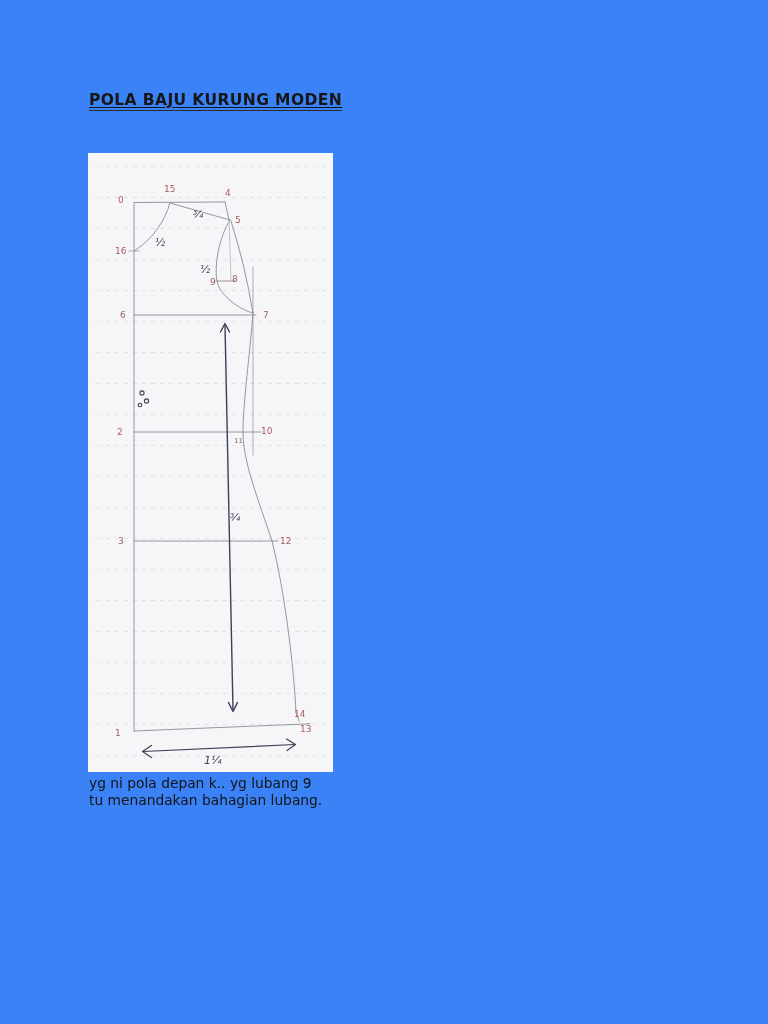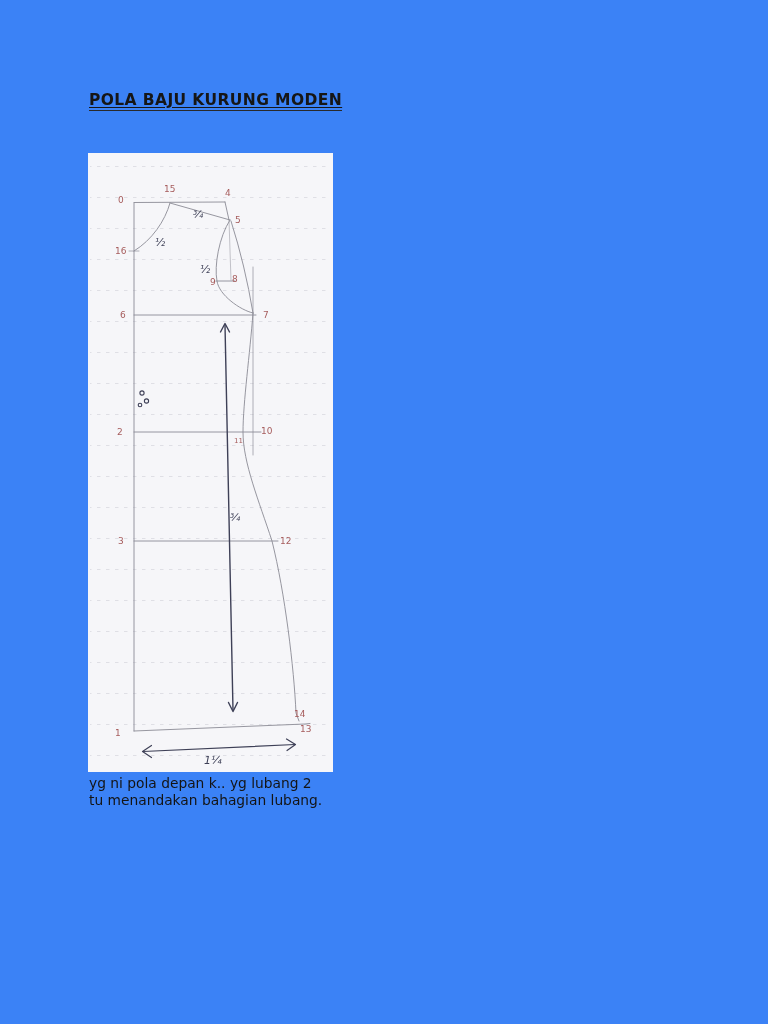--- a/index.html
+++ b/index.html
@@ -142,17 +142,17 @@
         <text x="105" y="65">¾</text>
         <text x="67" y="93">½</text>
         <text x="112" y="120">½</text>
         <text x="142" y="368">¾</text>
         <text x="116" y="611" class="hem">1¼</text>
       </g>
     </svg>
   </div>
 
   <div class="caption">
-    <div>yg ni pola depan k.. yg lubang 2</div>
+    <div>yg ni pola depan k.. yg lubang 9</div>
     <div>tu menandakan bahagian lubang.</div>
   </div>
 
 </div>
 
 </body></html>

